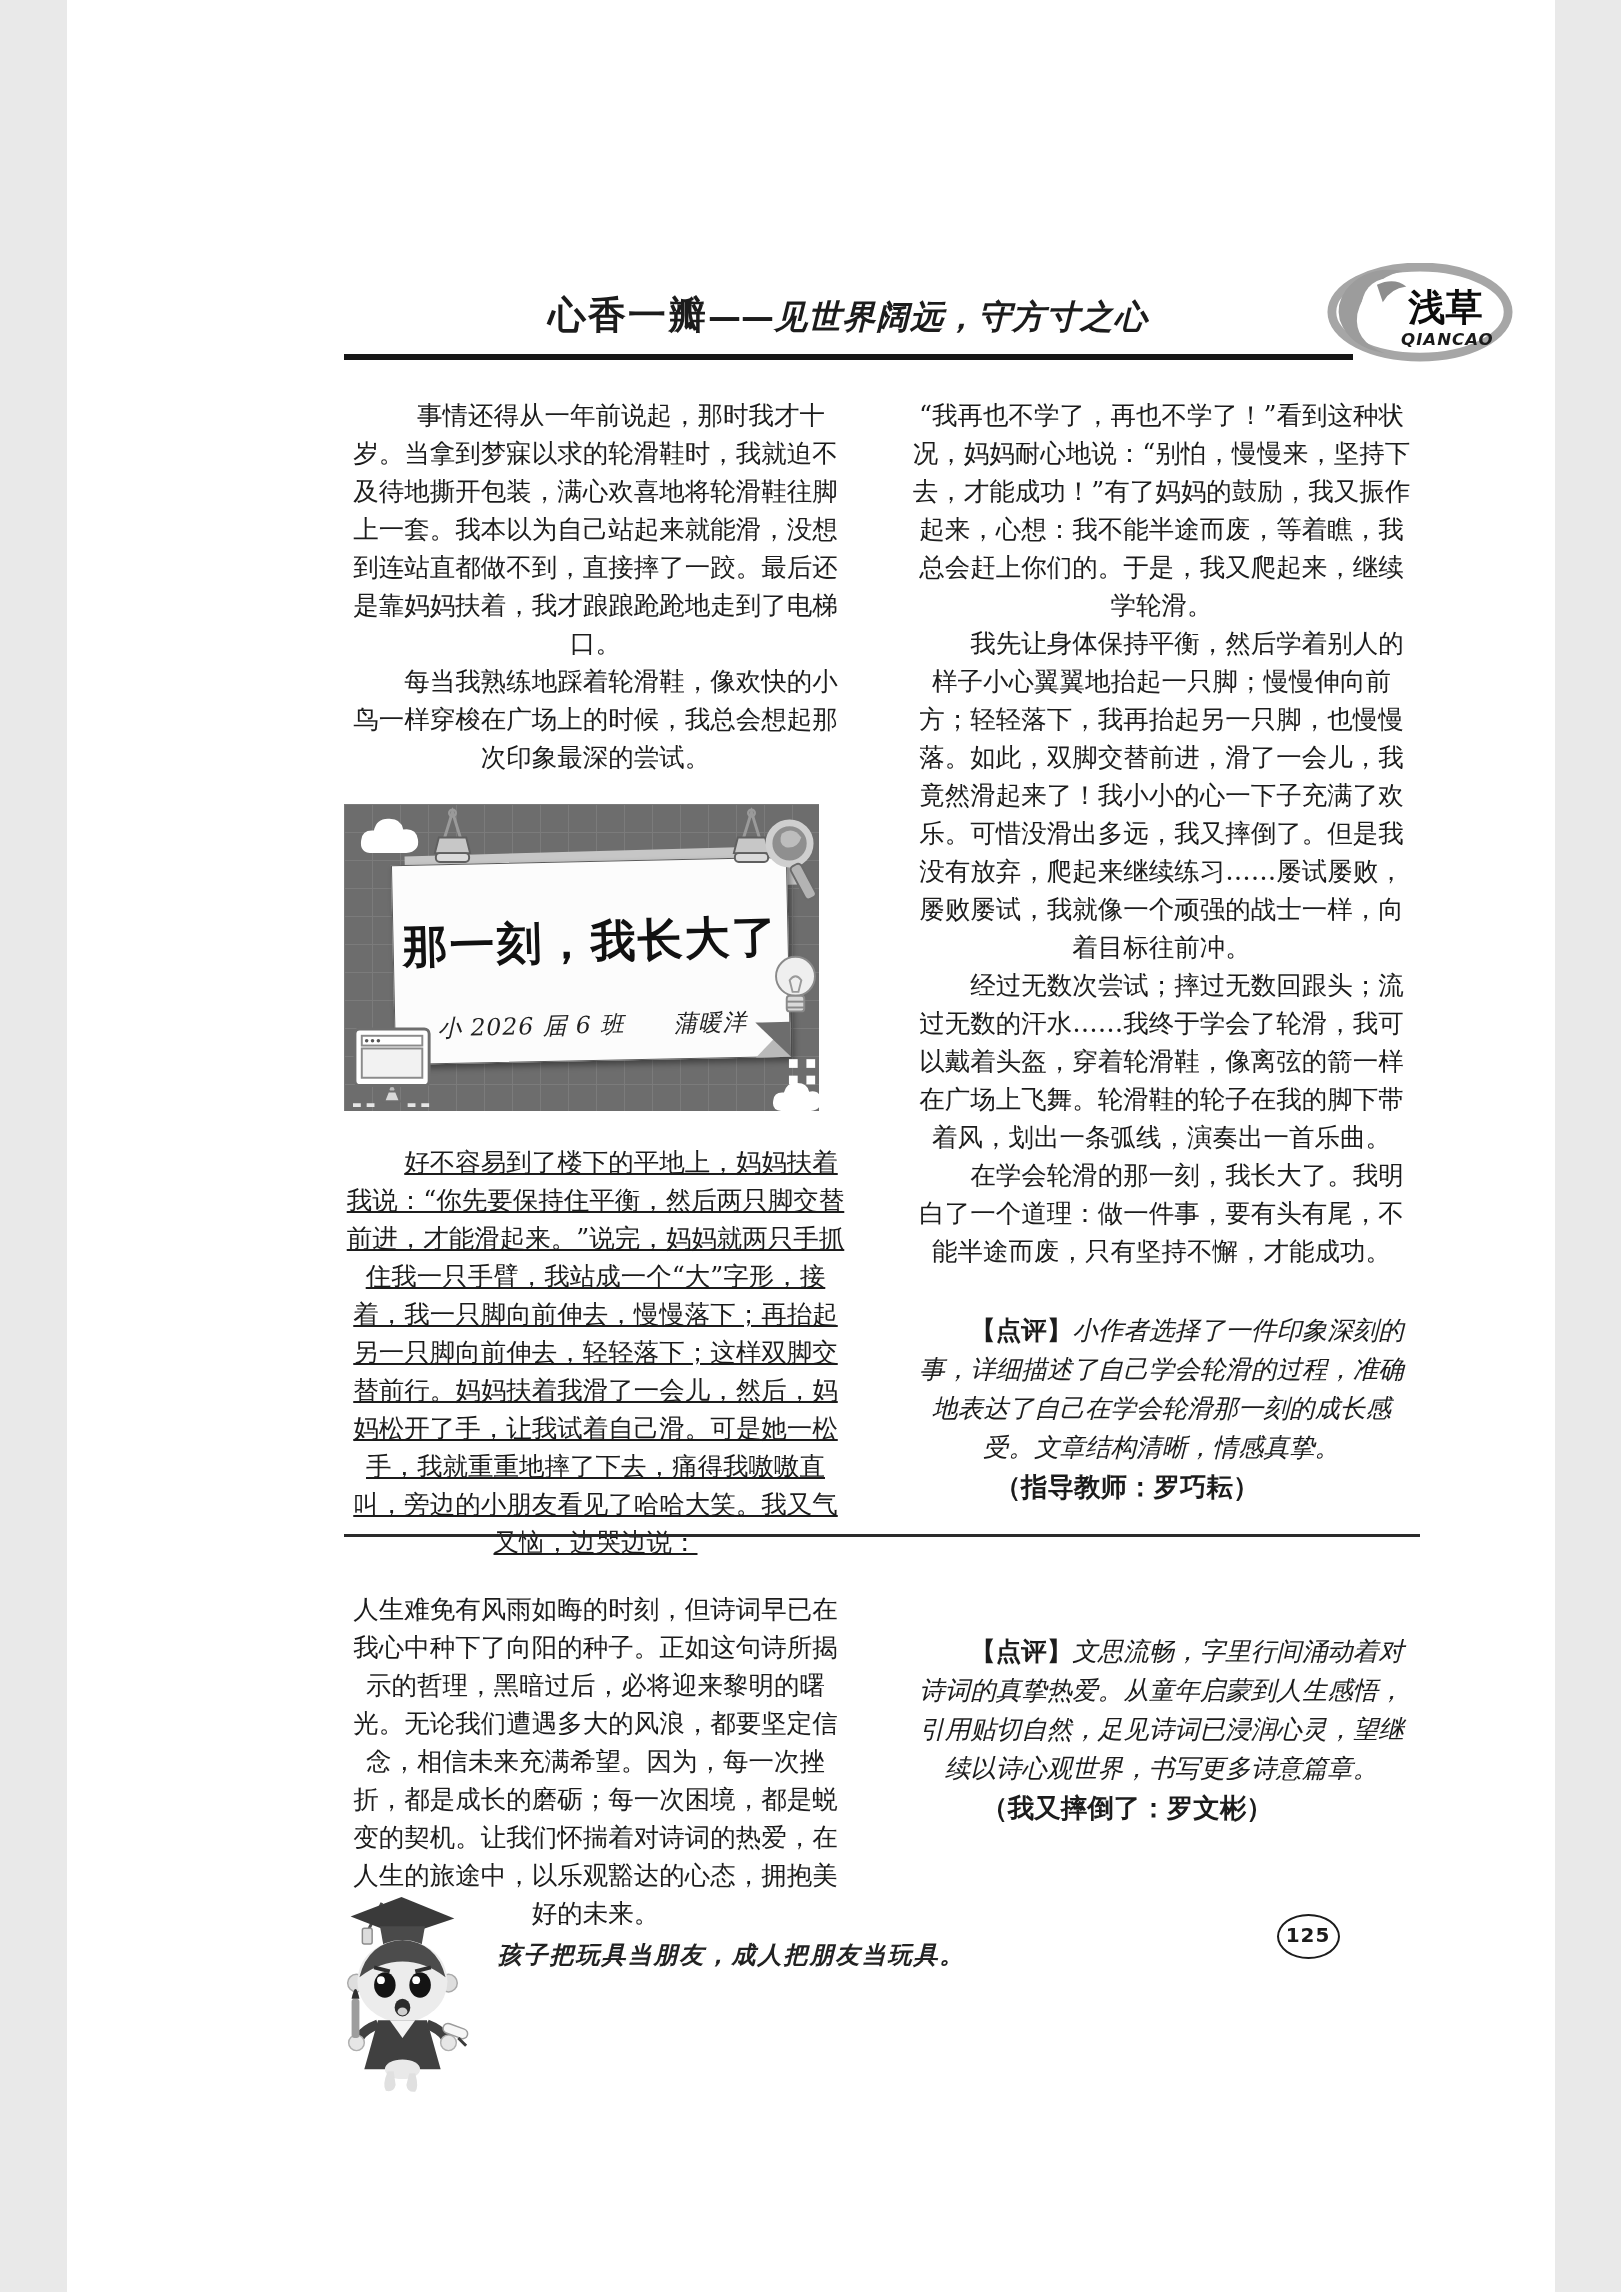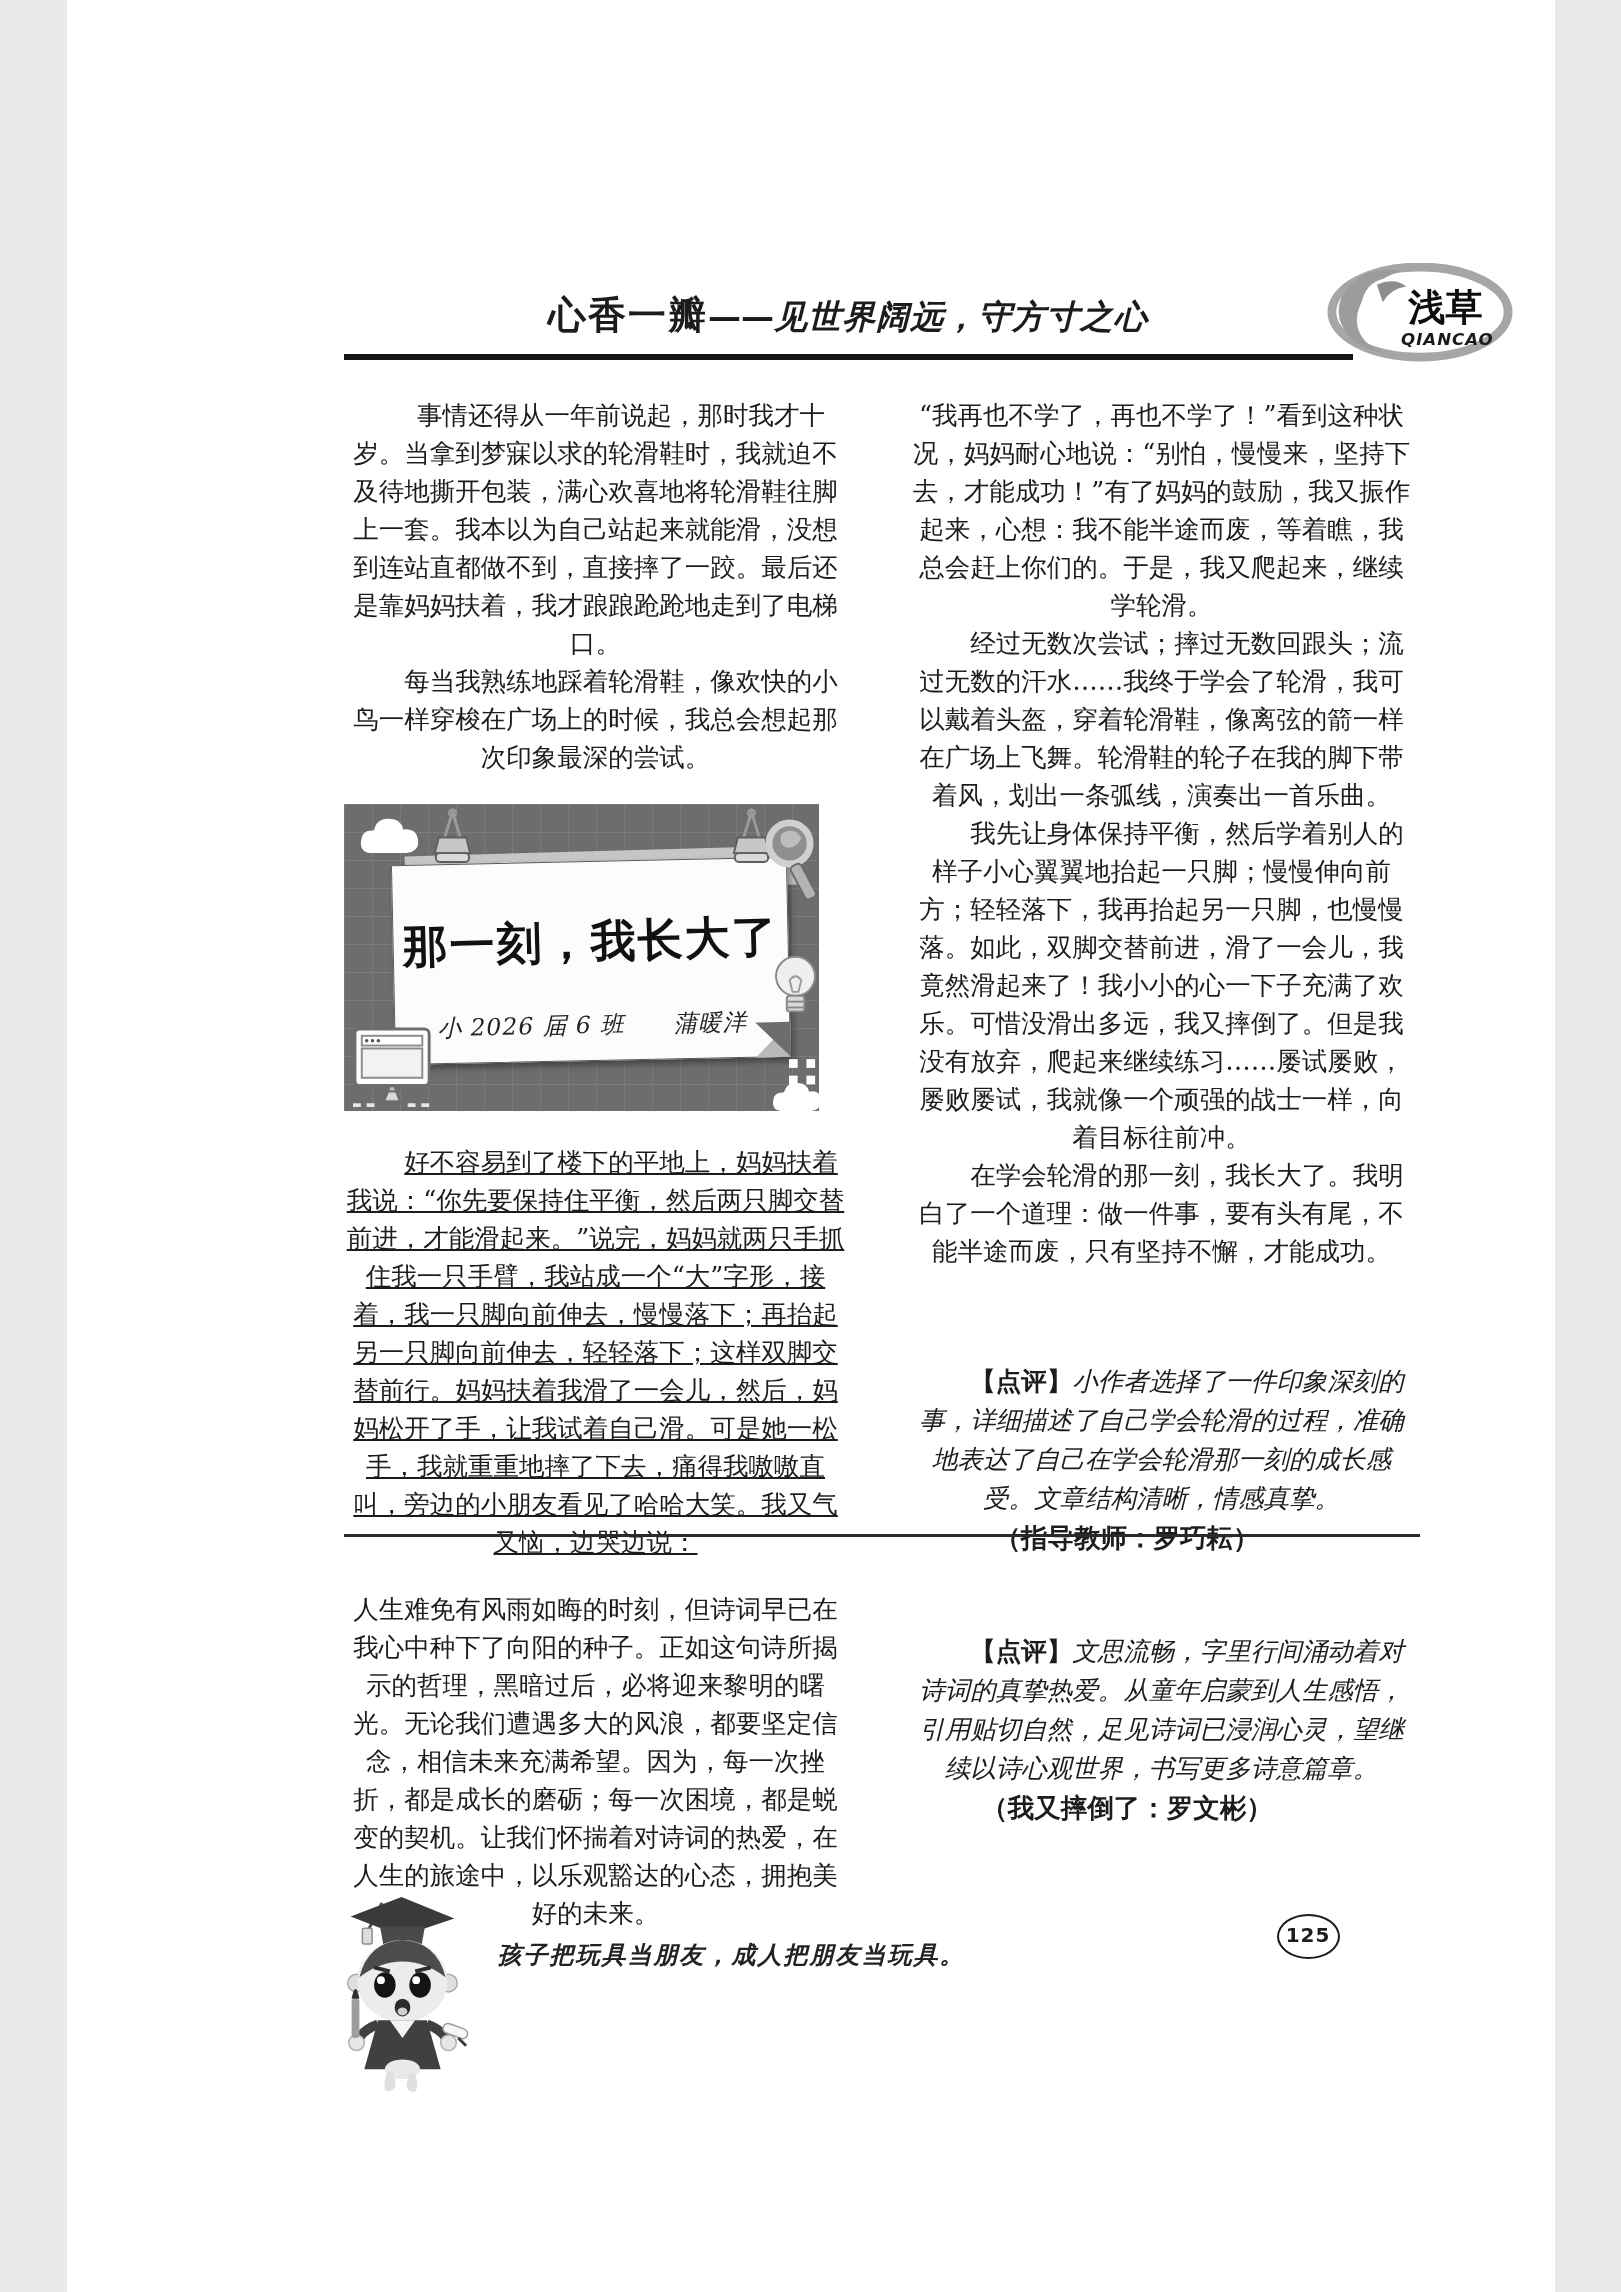--- a/index.html
+++ b/index.html
@@ -46,21 +46,21 @@
   .paper-byline{
     position:absolute;left:0;bottom:15.7px;width:100%;text-align:center;
     font-size:23.5px;font-style:italic;color:#222;letter-spacing:1px;
   }
   .fold{position:absolute;right:-1px;bottom:-1px;width:0;height:0;
     border-left:35px solid transparent;border-bottom:35px solid #b9b9b9;}
   .fold-cover{position:absolute;right:-1px;bottom:-1px;width:0;height:0;
     border-left:35px solid transparent;border-top:35px solid #6d6d6d;}
   .deco{position:absolute;}
   
-  .comment-block{margin-top:92px;}
+  .comment-block{margin-top:41px;}
   .cmt{font-size:25.5px;line-height:39px;text-indent:2em;font-style:italic;text-align:justify;margin:0;}
   .cmt-label{font-style:normal;font-weight:900;font-family:"DejaVu Sans","Liberation Sans",sans-serif;}
   .teacher{
     margin:7.8px 0 0 0;text-align:right;padding-right:69px;font-style:normal;
     font-weight:800;font-size:26.5px;line-height:39px;
     font-family:"DejaVu Sans","Liberation Sans",sans-serif;text-indent:0;
   }
   
   .mid-rule{position:absolute;left:277px;top:1534px;width:1076px;height:2.9px;background:#2a2a2a;}
   .col2-left{left:277px;top:1590px;}
@@ -167,22 +167,22 @@
       <svg class="deco" style="left:427px;top:276px;" width="53" height="33" viewBox="0 0 54 34">
         <path d="M12 32 Q0 32 2 21 Q3 12 13 13 Q16 2 27 3 Q37 3 39 12 Q50 10 51 20 Q52 31 40 32Z" fill="#ffffff"></path>
       </svg>
     </div>
 
     <p class="indent" style="margin-top:32px;text-decoration:underline;">好不容易到了楼下的平地上，妈妈扶着我说：“你先要保持住平衡，然后两只脚交替前进，才能滑起来。”说完，妈妈就两只手抓住我一只手臂，我站成一个“大”字形，接着，我一只脚向前伸去，慢慢落下；再抬起另一只脚向前伸去，轻轻落下；这样双脚交替前行。妈妈扶着我滑了一会儿，然后，妈妈松开了手，让我试着自己滑。可是她一松手，我就重重地摔了下去，痛得我嗷嗷直叫，旁边的小朋友看见了哈哈大笑。我又气又恼，边哭边说：</p>
   </div>
 
   <div class="body-col col-right">
     <p>“我再也不学了，再也不学了！”看到这种状况，妈妈耐心地说：“别怕，慢慢来，坚持下去，才能成功！”有了妈妈的鼓励，我又振作起来，心想：我不能半途而废，等着瞧，我总会赶上你们的。于是，我又爬起来，继续学轮滑。</p>
+    <p class="indent">我先让身体保持平衡，然后学着别人的样子小心翼翼地抬起一只脚；慢慢伸向前方；轻轻落下，我再抬起另一只脚，也慢慢落。如此，双脚交替前进，滑了一会儿，我竟然滑起来了！我小小的心一下子充满了欢乐。可惜没滑出多远，我又摔倒了。但是我没有放弃，爬起来继续练习……屡试屡败，屡败屡试，我就像一个顽强的战士一样，向着目标往前冲。</p>
     <p class="indent">经过无数次尝试；摔过无数回跟头；流过无数的汗水……我终于学会了轮滑，我可以戴着头盔，穿着轮滑鞋，像离弦的箭一样在广场上飞舞。轮滑鞋的轮子在我的脚下带着风，划出一条弧线，演奏出一首乐曲。</p>
-    <p class="indent">我先让身体保持平衡，然后学着别人的样子小心翼翼地抬起一只脚；慢慢伸向前方；轻轻落下，我再抬起另一只脚，也慢慢落。如此，双脚交替前进，滑了一会儿，我竟然滑起来了！我小小的心一下子充满了欢乐。可惜没滑出多远，我又摔倒了。但是我没有放弃，爬起来继续练习……屡试屡败，屡败屡试，我就像一个顽强的战士一样，向着目标往前冲。</p>
     <p class="indent">在学会轮滑的那一刻，我长大了。我明白了一个道理：做一件事，要有头有尾，不能半途而废，只有坚持不懈，才能成功。</p>
 
     <div class="comment-block">
       <p class="cmt"><span class="cmt-label">【点评】</span><span>小作者选择了一件印象深刻的事，详细描述了自己学会轮滑的过程，准确地表达了自己在学会轮滑那一刻的成长感受。文章结构清晰，情感真挚。</span></p>
       <p class="teacher">（指导教师：罗巧耘）</p>
     </div>
   </div>
 
   <div class="mid-rule"></div>
 

